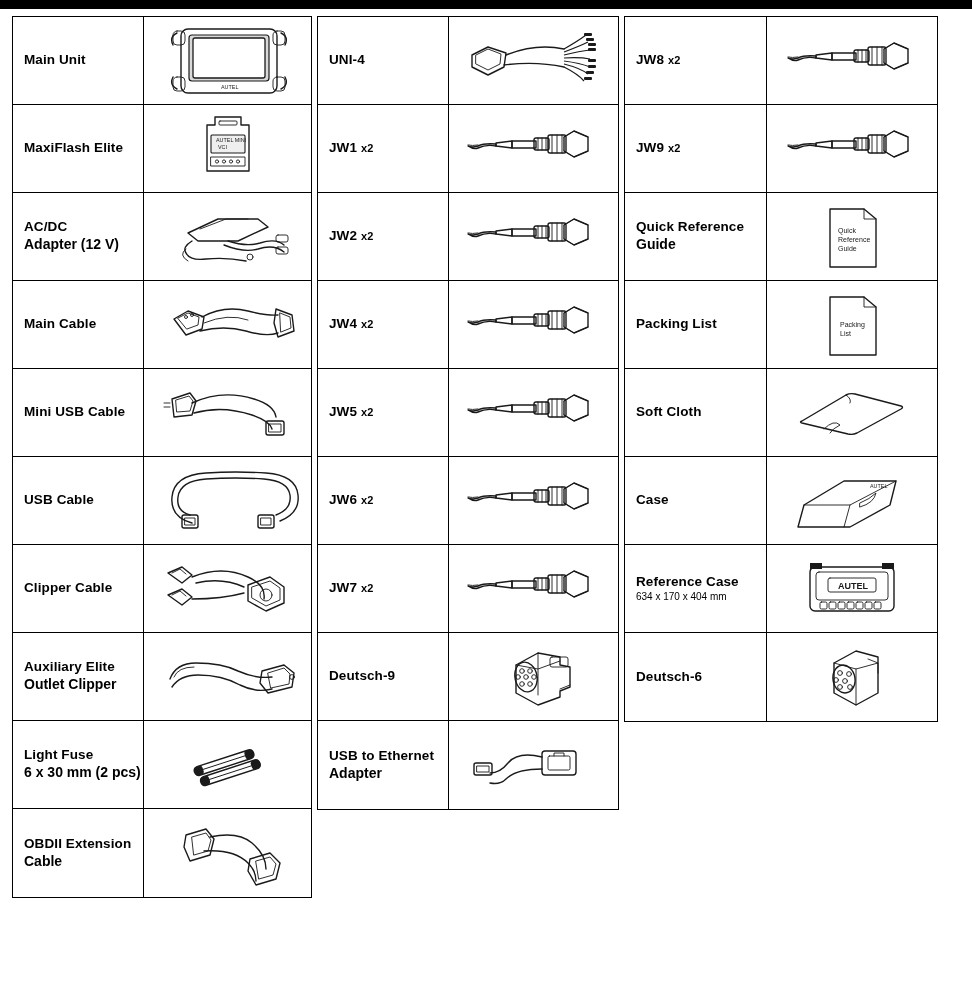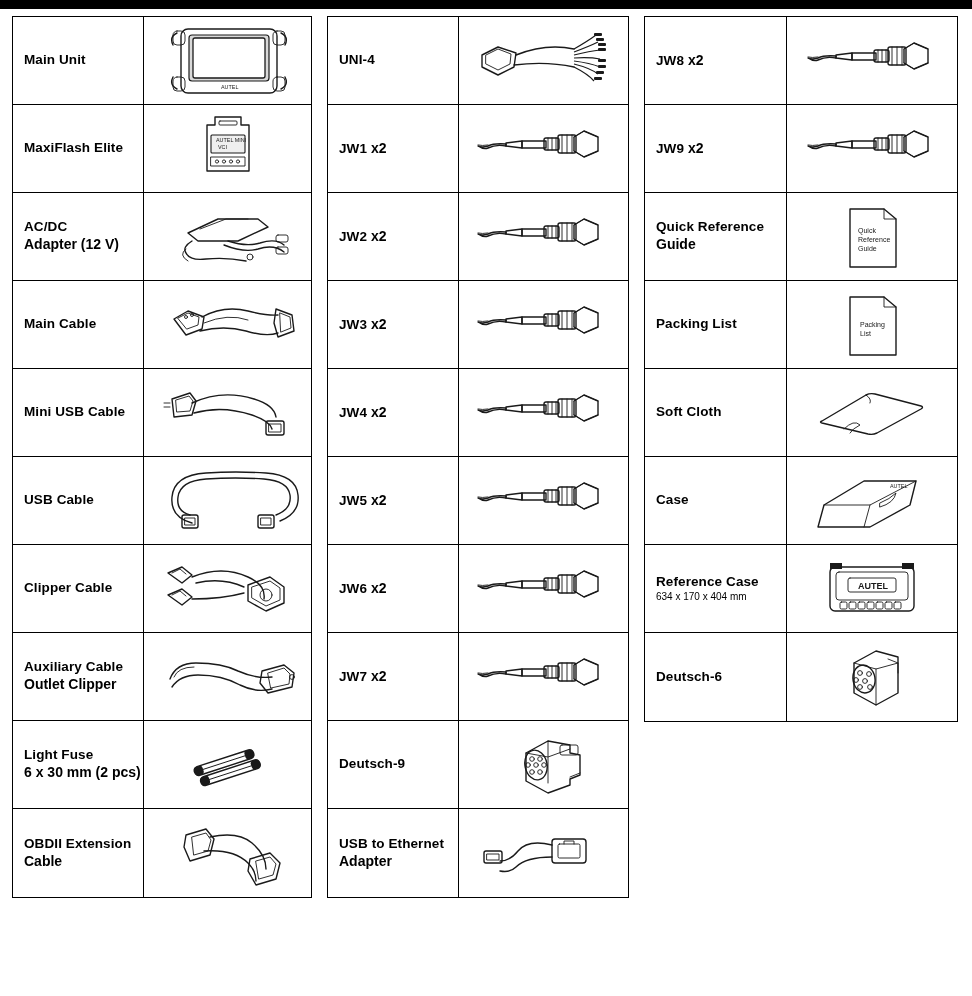--- a/index.html
+++ b/index.html
@@ -9,21 +9,21 @@
     font-family:"Liberation Sans", sans-serif;
     color:#000;
     overflow:hidden;
   }
   .page{position:relative;width:972px;height:996px;}
   .topbar{position:absolute;left:0;top:0;width:972px;height:9px;background:#000;}
 
   .cols{
     position:absolute;left:12px;top:16px;
     display:flex;
-    gap:15px;
+    gap:5px;
     align-items:flex-start;
   }
   .col{
     border:1px solid #000;
     box-sizing:border-box;
     background:#fff;
   }
   .col-1{width:300px;}
   .col-2{width:302px;}
   .col-3{width:314px;}
@@ -45,21 +45,21 @@
     padding:0 0 0 11px;
   }
   .col-3 .lbl{width:142px;}
   .lbl .name{
     font-size:13.5px;
     font-weight:bold;
     line-height:1.22;
     letter-spacing:.1px;
   }
   .lbl .name .qty{
-    font-size:14px;
+    font-size:11px;
     font-weight:bold;
   }
   .lbl .sub{
     font-size:14px;
     font-weight:bold;
     line-height:1.25;
     margin-top:1px;
   }
   .lbl .sub.small{font-size:10px;font-weight:normal;}
 
@@ -216,21 +216,21 @@
             <path class="ln" d="M44 34 q26 -6 48 4"></path>
             <path class="ln" d="M96 36 l22 -8 l14 10 v16 l-18 8 l-18 -10 z"></path>
             <path class="ln-t" d="M100 38 l18 -6 l10 7 v12 l-14 6 l-14 -8 z"></path>
             <circle class="ln-t" cx="114" cy="46" r="6"></circle>
           </svg>
         </div>
       </div>
 
       <div class="row">
         <div class="lbl">
-          <div class="name"><span>Auxiliary Cable</span></div>
+          <div class="name"><span>Auxiliary Elite</span></div>
           <div class="sub">Outlet Clipper</div>
         </div>
         <div class="pic">
           <svg width="152" height="80" viewBox="0 0 152 80">
             <path class="ln" d="M18 42 q6 -16 26 -16 q26 0 42 8 q18 8 34 6"></path>
             <path class="ln" d="M20 50 q8 -12 26 -12 q24 0 42 10 q16 8 32 4"></path>
             <path class="ln" d="M110 34 l22 -6 l10 8 l-2 14 l-24 6 l-8 -10 z"></path>
             <path class="ln-t" d="M116 36 l16 -5 l6 6 l-1 10 l-18 4 z"></path>
             <circle class="ln-t" cx="140" cy="40" r="2.4"></circle>
             <path class="ln-t" d="M22 40 q4 -10 20 -10"></path>
@@ -352,41 +352,20 @@
               <path class="ln-t" d="M82 29 v12 M86 29 v12 M90 29 v12"></path>
               <path class="ln" d="M56 32 h24 v7 h-24 z"></path>
               <path class="ln" d="M40 34 l16 -2 v7 l-16 -2 z"></path>
               <path class="ln" d="M40 35 q-12 -1 -18 2 q-6 2 -10 0 q6 4 10 2 q8 -4 18 -2 z"></path>
               <path class="ln-t" d="M22 36 q-6 1 -10 0"></path>
             </g>
           </svg>
         </div>
       </div>
 
-      <div class="row">
-        <div class="lbl">
-          <div class="name"><span>JW3</span> <span class="qty">x2</span></div>
-        </div>
-        <div class="pic">
-          <svg width="160" height="80" viewBox="0 0 160 80">
-            <g transform="translate(2,0)">
-              <path class="ln" d="M118 22 l14 6 v14 l-14 6 l-10 -6 v-14 z"></path>
-              <path class="ln-t" d="M108 28 l10 -6 l14 6 M108 42 l10 6 l14 -6"></path>
-              <rect class="ln" x="92" y="26" width="18" height="18" rx="2"></rect>
-              <path class="ln-t" d="M96 26 v18 M101 26 v18 M106 26 v18"></path>
-              <rect class="ln" x="78" y="29" width="15" height="12" rx="2"></rect>
-              <path class="ln-t" d="M82 29 v12 M86 29 v12 M90 29 v12"></path>
-              <path class="ln" d="M56 32 h24 v7 h-24 z"></path>
-              <path class="ln" d="M40 34 l16 -2 v7 l-16 -2 z"></path>
-              <path class="ln" d="M40 35 q-12 -1 -18 2 q-6 2 -10 0 q6 4 10 2 q8 -4 18 -2 z"></path>
-              <path class="ln-t" d="M22 36 q-6 1 -10 0"></path>
-            </g>
-          </svg>
-        </div>
-      </div>
 
       <div class="row">
         <div class="lbl">
           <div class="name"><span>JW4</span> <span class="qty">x2</span></div>
         </div>
         <div class="pic">
           <svg width="160" height="80" viewBox="0 0 160 80">
             <g transform="translate(2,0)">
               <path class="ln" d="M118 22 l14 6 v14 l-14 6 l-10 -6 v-14 z"></path>
               <path class="ln-t" d="M108 28 l10 -6 l14 6 M108 42 l10 6 l14 -6"></path>

